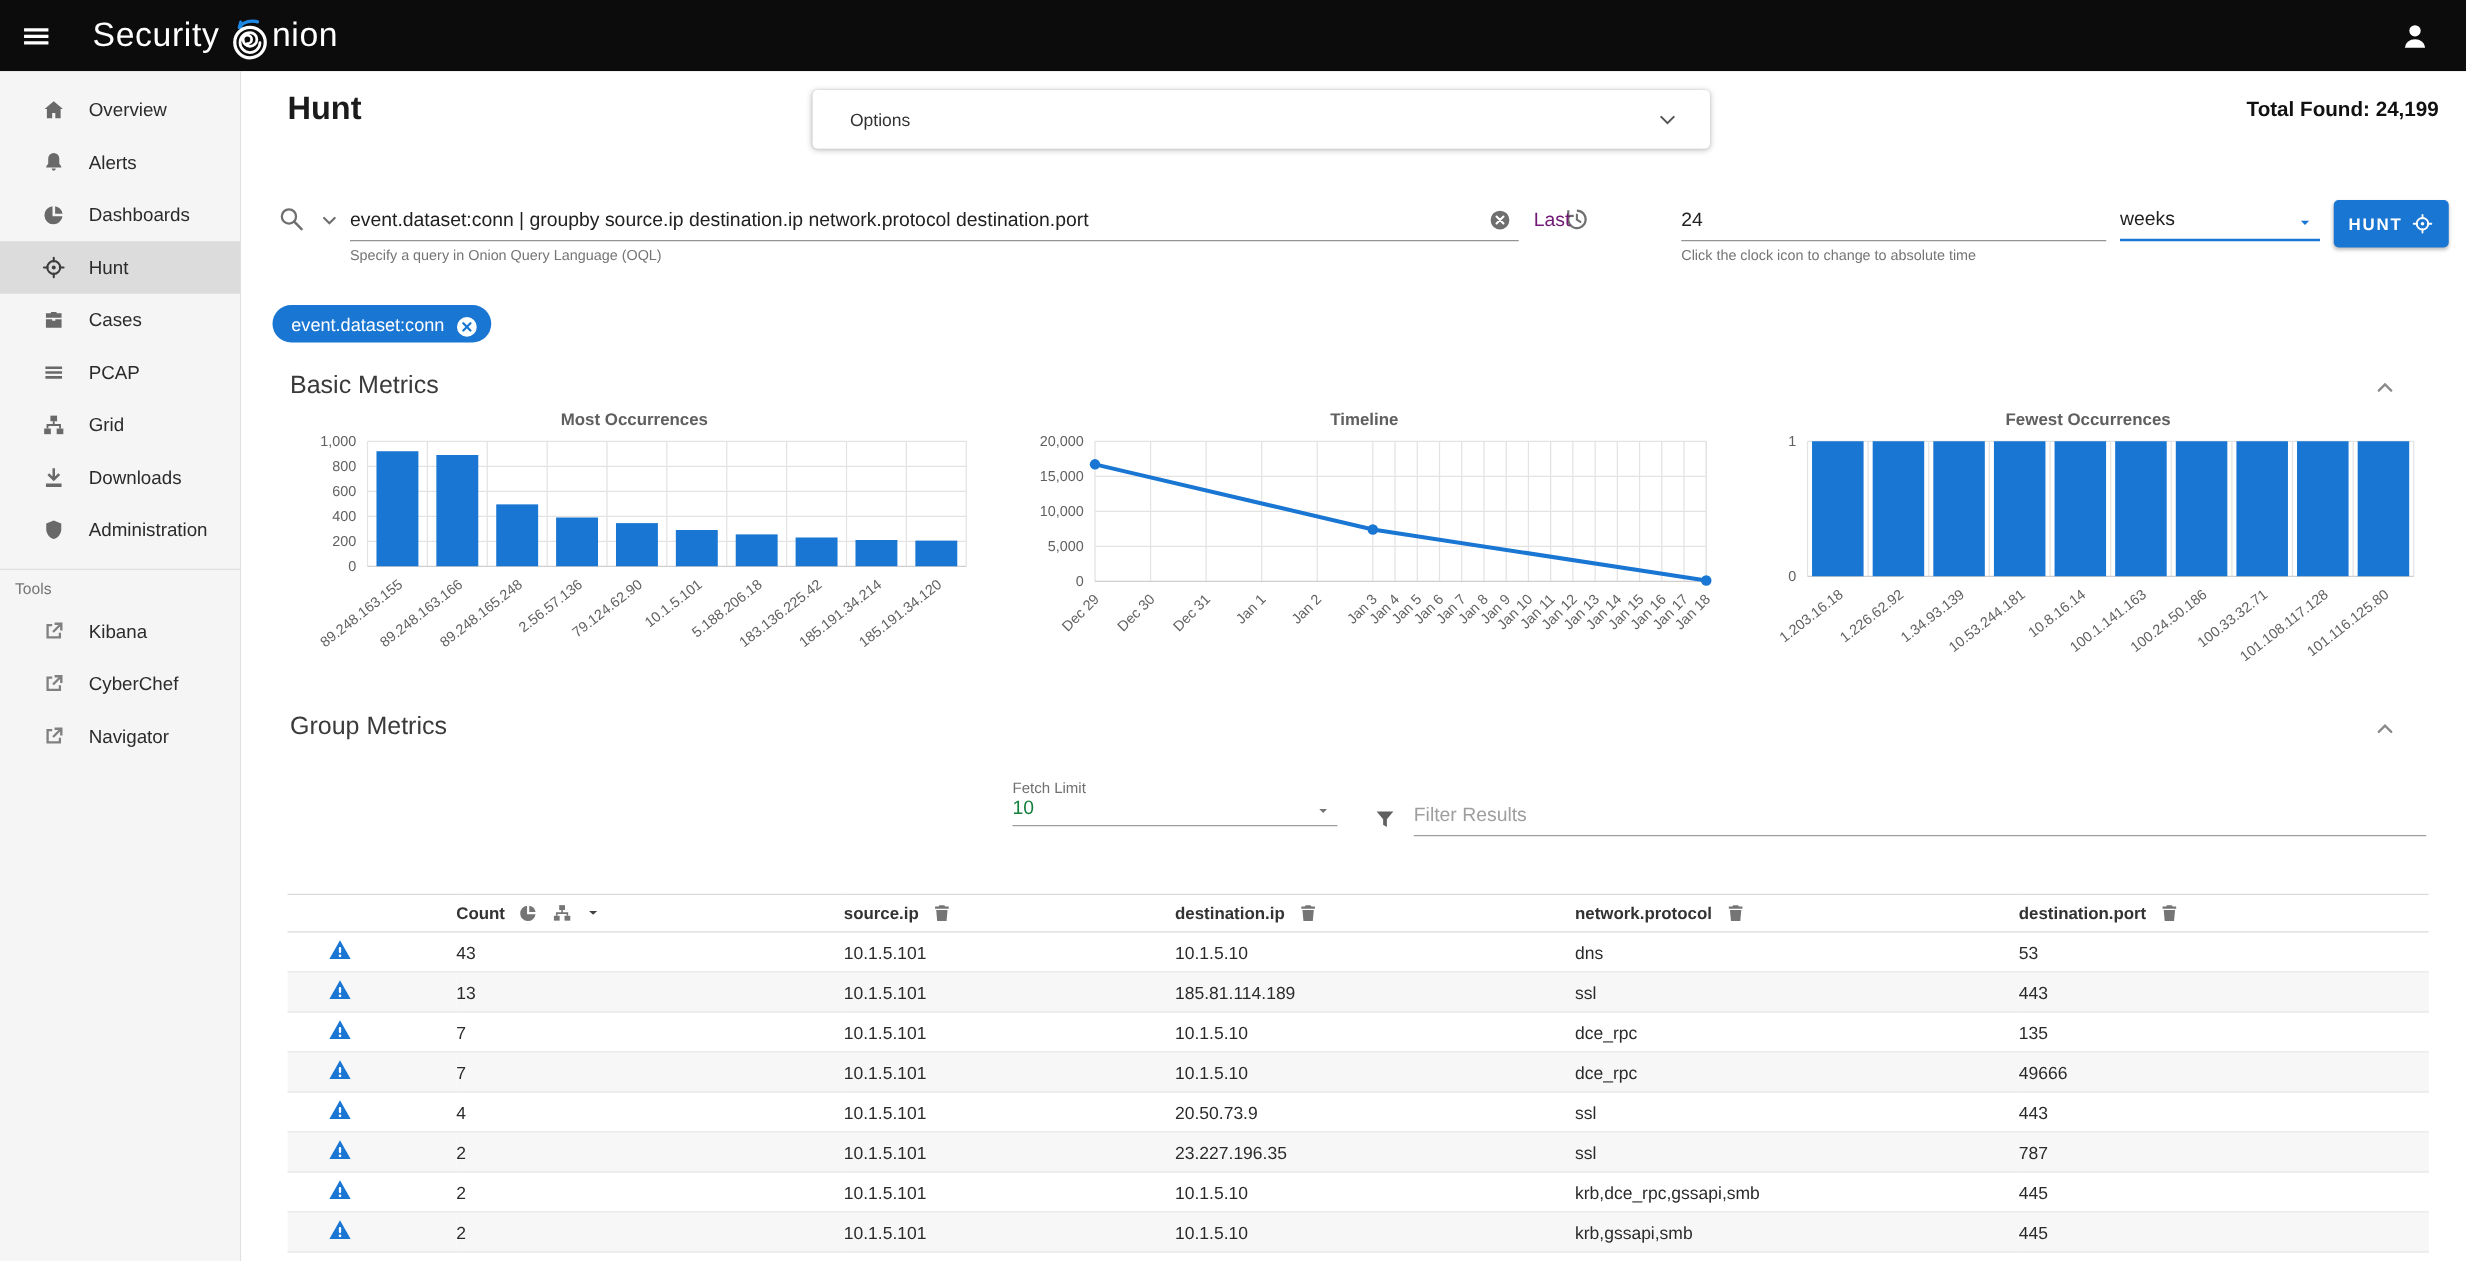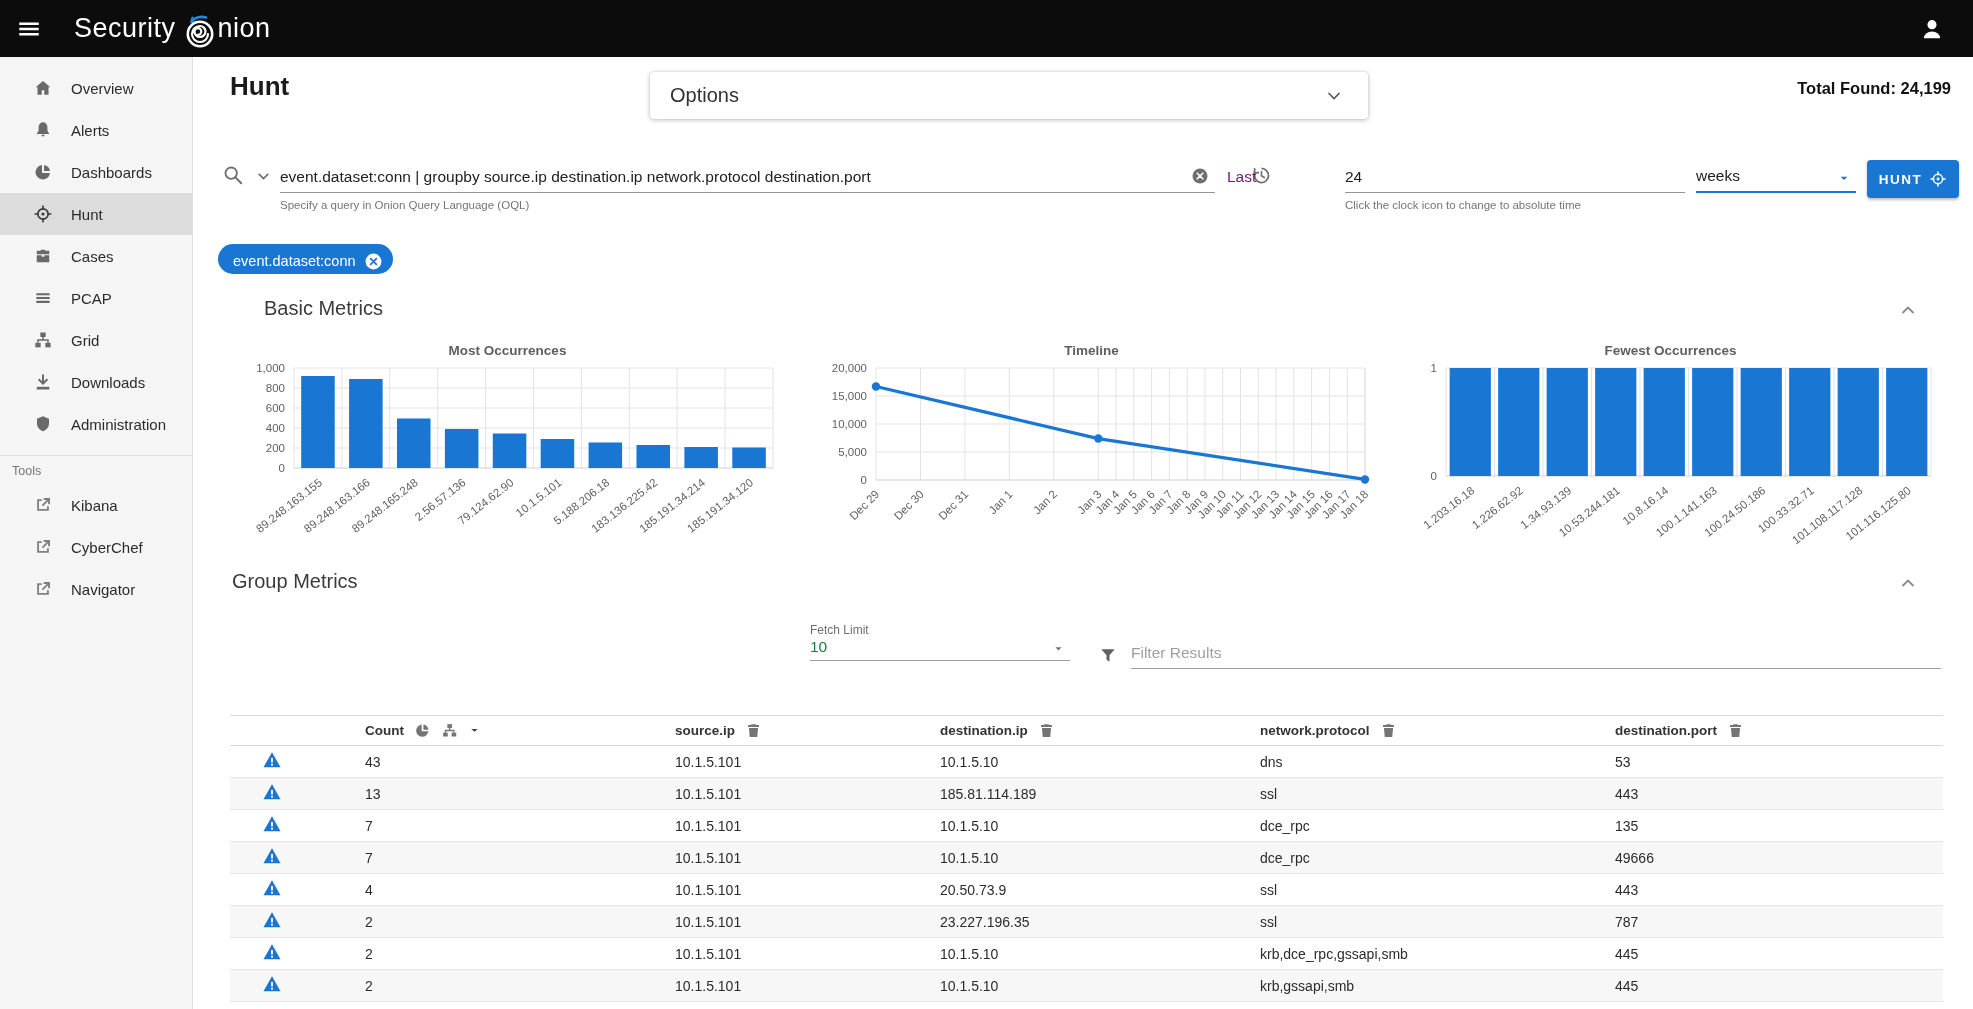--- a/index.html
+++ b/index.html
@@ -26,21 +26,21 @@
   .tools-label { font-size:12.5px; color:#757575; padding-left:12px; margin-bottom:6px; }
 
   
   .main { position:absolute; left:193px; top:57px; width:1780px; height:952px; background:#fff; }
 
   .page-title { position:absolute; left:37px; top:14px; font-size:26px; font-weight:bold; color:#1b1b1b; }
 
   .options-card { position:absolute; left:457px; top:15px; width:718px; height:47px; background:#fff;
                   border-radius:4px; box-shadow:0 1px 5px rgba(0,0,0,.25), 0 0 2px rgba(0,0,0,.12);
                   display:flex; align-items:center; cursor:pointer; }
-  .options-card .opt-label { margin-left:20px; font-size:20px; color:#333; }
+  .options-card .opt-label { margin-left:30px; font-size:14px; color:#333; }
   .options-card .opt-chev { position:absolute; right:24px; top:14px; width:20px; height:20px; }
 
   .total-found { position:absolute; right:22px; top:22px; font-size:16.5px; font-weight:bold; color:#111; }
 
   
   .q-search-icon { position:absolute; left:29px; top:107px; width:22px; height:22px; }
   .q-caret { position:absolute; left:62px; top:111px; width:17px; height:17px; cursor:pointer; }
   .query-input { position:absolute; left:87px; top:104px; width:935px; height:32px; border:none; outline:none;
                  border-bottom:1px solid #949494; font-size:15.5px; color:#212121; background:transparent;
                  font-family:"Liberation Sans",sans-serif; padding-right:34px; }
@@ -67,21 +67,21 @@
   .chip { position:absolute; left:25px; top:187px; height:30px; background:#1976d2; border-radius:15px;
           display:flex; align-items:center; padding:4px 10px 0 15px; cursor:pointer; }
   .chip .chip-label { color:#fff; font-size:14.5px; }
   .chip .chip-close { width:19px; height:19px; margin-left:8px; cursor:pointer; }
 
   
   .sec-head { position:absolute; font-size:20px; color:#3a3a3a; }
   .sec-chev { position:absolute; right:55px; width:20px; height:20px; cursor:pointer; }
 
   
-  .charts-row { position:absolute; left:37px; top:286px; width:1713px; display:flex; justify-content:space-between; }
+  .charts-row { position:absolute; left:37px; top:271px; width:1713px; display:flex; justify-content:space-between; }
   .chart-title { text-align:center; font-size:13.5px; font-weight:bold; color:#5f5f5f; margin-bottom:2px; }
   .chart svg text.tick { font-size:11.5px; fill:#616161; font-family:"Liberation Sans",sans-serif; }
 
   
   .fetch-label { position:absolute; left:617px; top:566px; font-size:12px; color:#6f6f6f; }
   .fetch-select { position:absolute; left:617px; top:576px; width:260px; height:28px; border-bottom:1px solid #9e9e9e;
                   font-size:15.5px; color:#15803d; cursor:pointer; display:flex; align-items:center; }
   .fetch-caret { position:absolute; right:4px; top:8px; width:15px; height:15px; }
   .filter-funnel { position:absolute; left:905px; top:588px; width:20px; height:20px; }
   .filter-input { position:absolute; left:938px; top:580px; width:810px; height:32px; border:none; outline:none;
@@ -299,21 +299,21 @@
   </button>
 
   <div class="chip">
     <span class="chip-label">event.dataset:conn</span>
     <svg class="chip-close" viewBox="0 0 24 24">
         <circle cx="12" cy="12" r="10" fill="#fff"></circle>
         <path d="M8.4 8.4l7.2 7.2M15.6 8.4l-7.2 7.2" stroke="#1976d2" stroke-width="2.3" stroke-linecap="round"></path>
       </svg>
   </div>
 
-  <div class="sec-head" style="left:39px; top:240px;margin-left:32px;">Basic Metrics</div>
+  <div class="sec-head" style="left:39px; top:240px;">Basic Metrics</div>
   <svg class="sec-chev" style="top:243px;" viewBox="0 0 24 24">
       <path d="M6 15l6-6 6 6" fill="none" stroke="#8a8a8a" stroke-width="2.2" stroke-linecap="round"></path>
     </svg>
 
   <div class="charts-row">
     <div class="chart">
       <div class="chart-title">Most Occurrences</div>
       <div><svg width="555" height="202">
             <line x1="64" y1="8" x2="64" y2="108" stroke="#e3e3e3"></line>
             <line x1="111.9" y1="8" x2="111.9" y2="108" stroke="#e3e3e3"></line>

